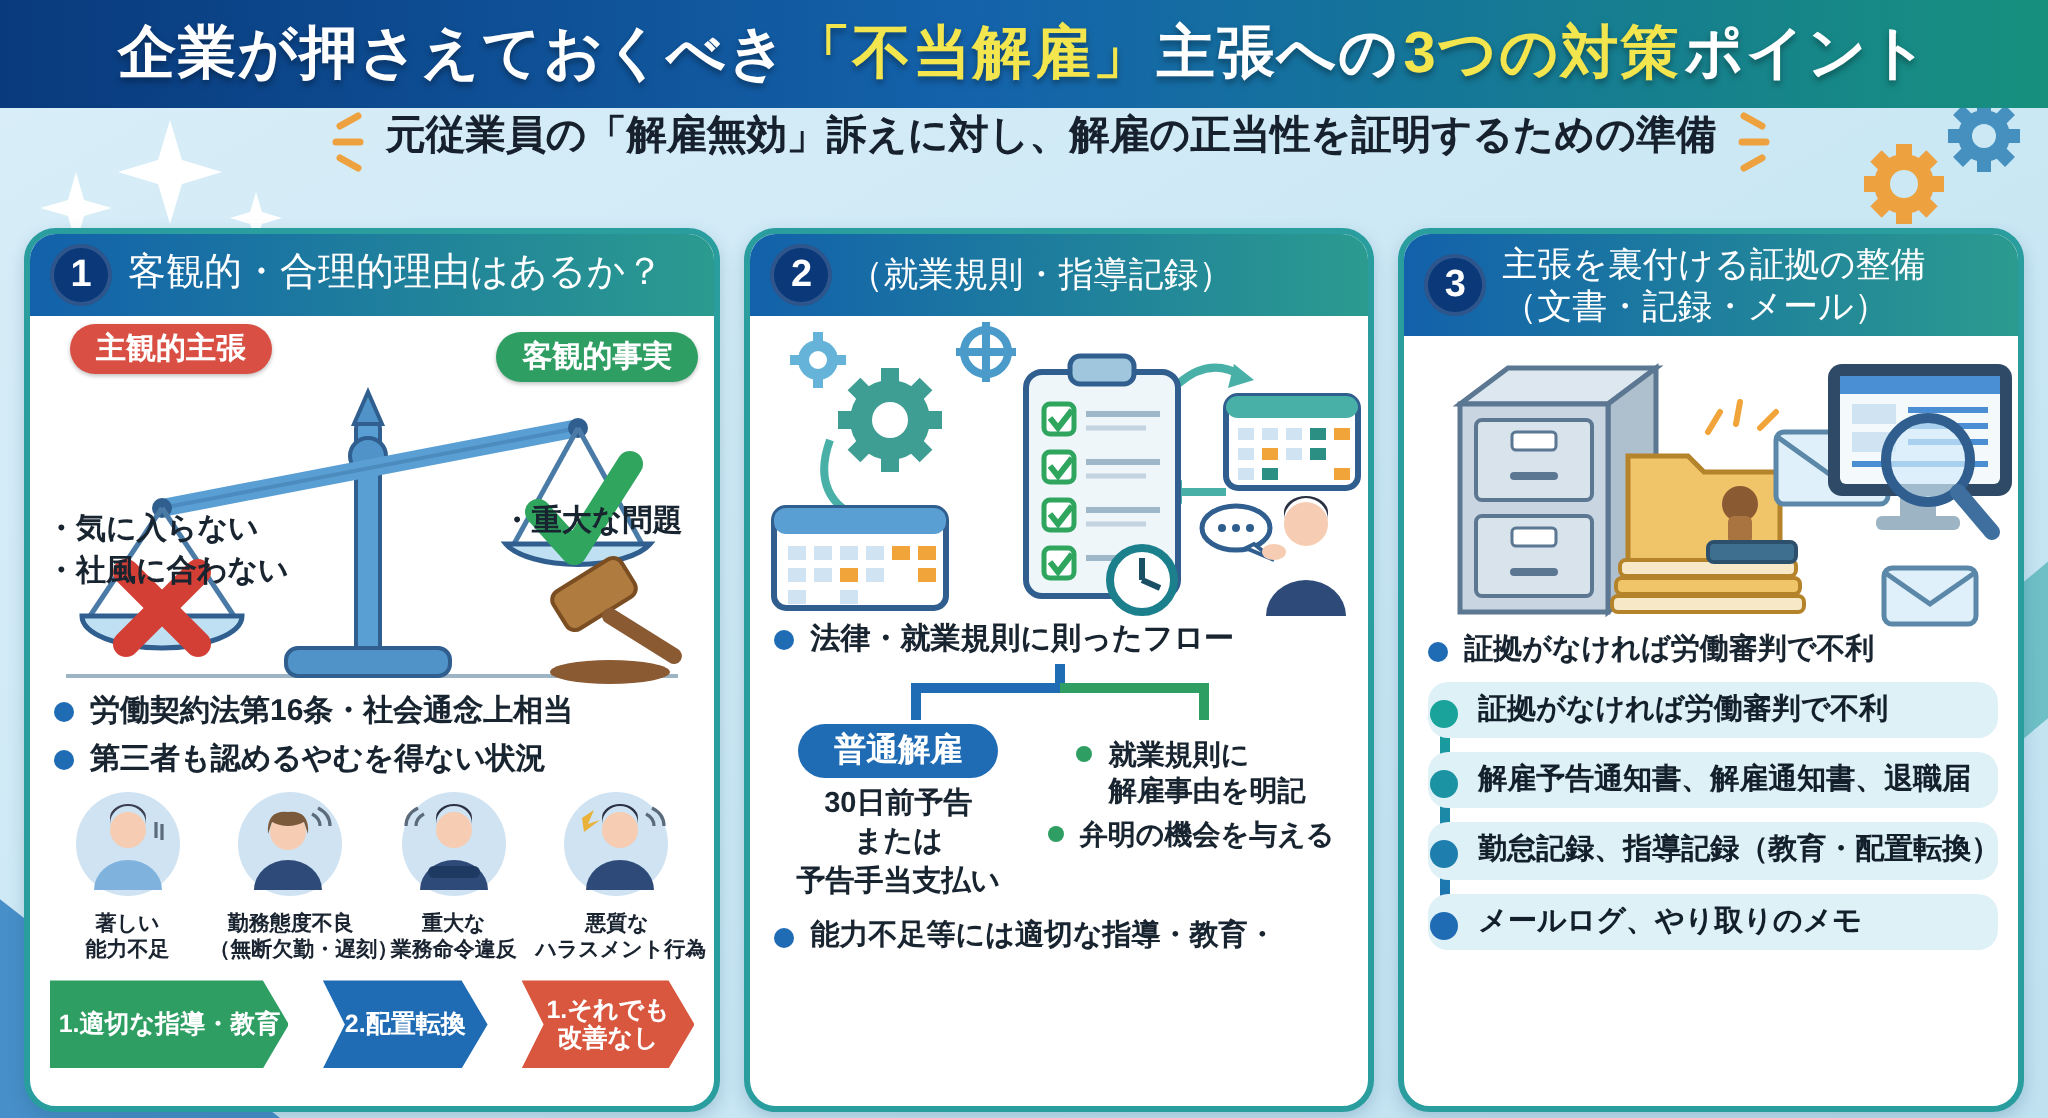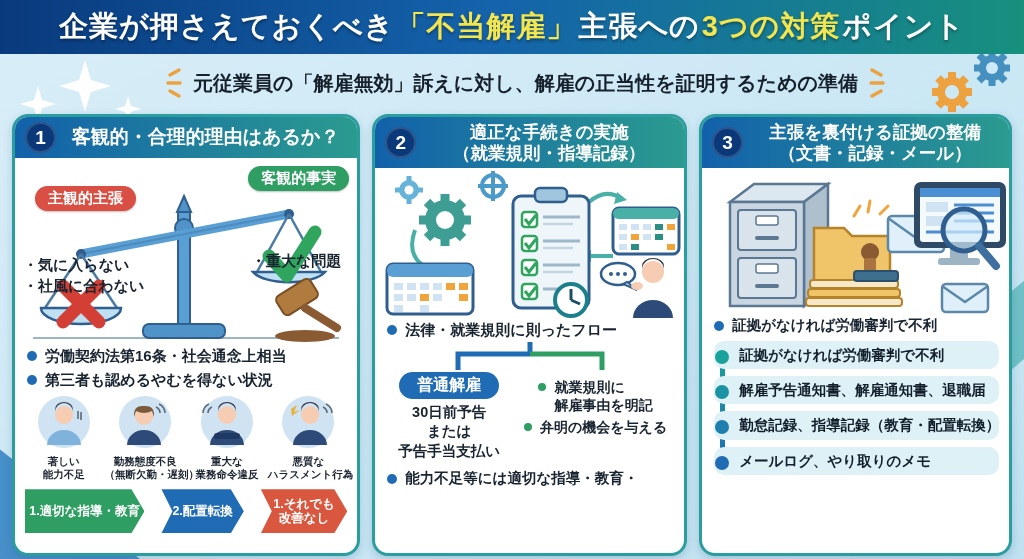--- a/index.html
+++ b/index.html
@@ -10,53 +10,53 @@
   }
   
   .banner{
     height:54px;display:flex;align-items:center;justify-content:center;gap:2px;
     background:linear-gradient(90deg,#093a7d 0%,#1463ab 48%,#17907e 100%);
     position:relative;z-index:3;
   }
   .banner .seg{font-size:29px;font-weight:800;letter-spacing:1px;text-shadow:0 2px 3px rgba(0,0,0,.35);white-space:nowrap;}
   .seg-w{color:#ffffff}.seg-y{color:#f3e54d}
   
-  .subtitle-band{height:58px;display:flex;align-items:center;justify-content:center;gap:10px;position:relative;z-index:2;padding-left:27px;}
+  .subtitle-band{height:58px;display:flex;align-items:flex-start;justify-content:center;gap:10px;position:relative;z-index:2;padding-left:27px;}
   .subtitle-text{font-size:20px;font-weight:800;color:#16212d;white-space:nowrap;}
   .emph{flex:none}
   .deco-gears{position:absolute;right:4px;top:-10px;z-index:4;}
   .deco-sparkles{position:absolute;left:10px;top:58px;z-index:0;}
   .corner-ribbon{position:absolute;left:-70px;bottom:-58px;width:220px;height:120px;background:#2f7fc1;transform:rotate(38deg);z-index:0;opacity:.85;}
   .edge-ribbon{position:absolute;right:-48px;top:300px;width:120px;height:60px;background:#35a8a8;transform:rotate(-40deg);z-index:0;opacity:.6;}
   
   .cards{display:flex;gap:12px;padding:2px 12px 0;position:relative;z-index:2;}
   .card{
     background:#ffffff;border:3px solid #2a9d9f;border-radius:16px;overflow:hidden;
     display:flex;flex-direction:column;height:436px;box-shadow:0 3px 8px rgba(30,80,120,.22);
   }
   .card1{width:348px}.card2{width:314px}.card3{width:312px}
   .card-header{
     background:linear-gradient(90deg,#1261ab 0%,#2b9b8f 100%);
     color:#fff;display:flex;align-items:center;gap:8px;padding:5px 10px;flex:none;
   }
   .card-num{width:31px;height:31px;border-radius:50%;background:#0a3878;box-shadow:inset 0 0 0 2px rgba(255,255,255,.15);
     display:flex;align-items:center;justify-content:center;font-weight:800;font-size:19px;flex:none;}
-  .card-title{font-weight:700;text-align:center;flex:1;line-height:1.18;}
+  .card-title{font-weight:400;text-align:left;flex:1;line-height:1.18;}
   .card1 .card-title{font-size:19px}
   .card2 .card-title,.card3 .card-title{font-size:17.5px}
   .card-title span{display:block}
   
   .b-row{display:flex;gap:8px;align-items:flex-start;padding:2px 12px;font-size:15px;font-weight:800;color:#18242f;line-height:1.3;}
   .b-dot{width:10px;height:10px;border-radius:50%;background:#1f6cb5;margin-top:5px;flex:none;}
   .b-dot.green{background:#2e9e63}
   .b-lines span{display:block}
   
   .scale-wrap{position:relative;height:186px;flex:none;}
   .pill{position:absolute;color:#fff;font-weight:800;font-size:15px;padding:3px 13px;border-radius:16px;white-space:nowrap;box-shadow:0 1px 2px rgba(0,0,0,.25);}
-  .pill-red{background:#d94f43;left:20px;top:28px;}
+  .pill-red{background:#d94f43;left:20px;top:4px;}
   .pill-green{background:#2e9e63;right:8px;top:8px;}
   .scale-txt{position:absolute;font-size:15px;font-weight:800;color:#18242f;line-height:1.4;}
   .scale-txt span{display:block;white-space:nowrap}
   .txt-left{left:8px;top:96px;}
   .txt-right{right:16px;top:92px;}
   
   .avatars{display:flex;justify-content:space-between;padding:4px 8px 0;flex:none;}
   .avatar{width:25%;text-align:center;}
   .avatar-cap{font-size:10.5px;font-weight:800;color:#1a2430;line-height:1.25;margin-top:2px;}
   .avatar-cap span{display:block;white-space:nowrap}
@@ -300,21 +300,20 @@
         <span>1.それでも</span>
         <span>改善なし</span>
       </div>
     </div>
   </div>
 
   <div class="card card2">
     <div class="card-header">
       <div class="card-num">2</div>
       <div class="card-title">
-        <span>適正な手続きの実施</span>
         <span>（就業規則・指導記録）</span>
       </div>
     </div>
 
     <svg class="illo2" width="308" height="150" viewBox="0 0 308 150">
 
       <g>
         <circle cx="70" cy="52" r="20" fill="#3f9e94"></circle>
         <g stroke="#3f9e94" stroke-width="9">
             <line x1="70" y1="26" x2="70" y2="78"></line>

